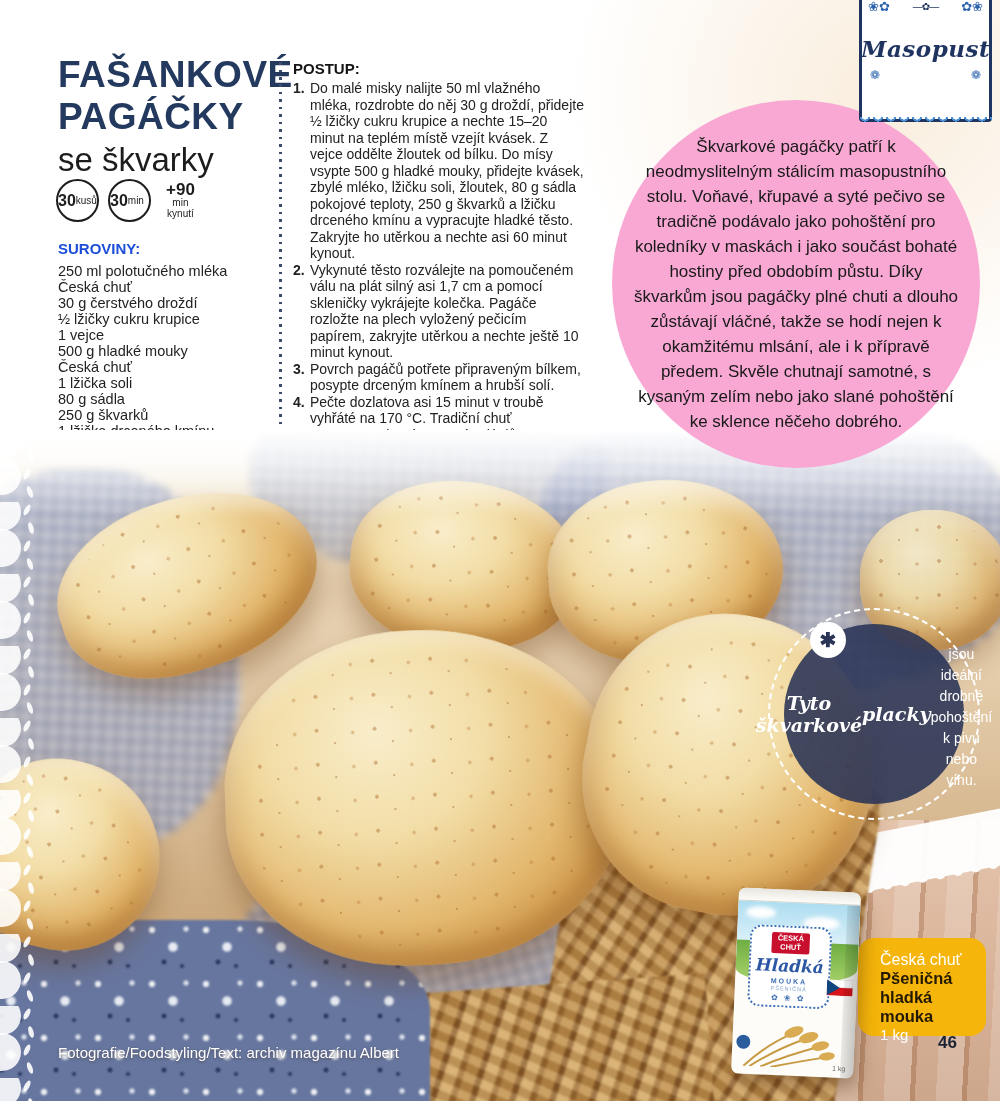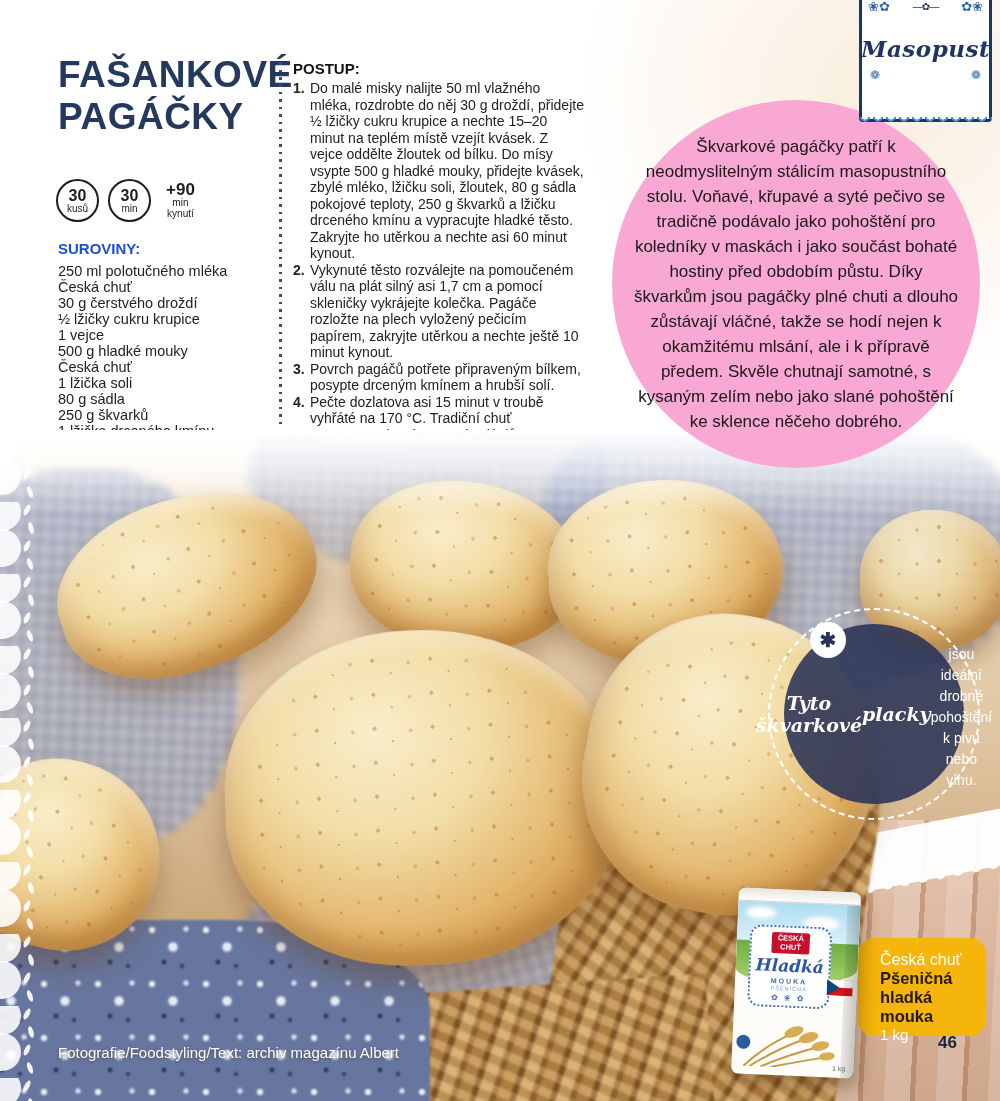--- a/index.html
+++ b/index.html
@@ -15,21 +15,21 @@
     pointer-events:none; }
 
   
   .title-block { position:absolute; left:58px; top:54px; width:230px; }
   .title-line { font-size:37px; font-weight:800; letter-spacing:.5px; color:#24395E; line-height:42px; }
   .subtitle { font-size:33px; font-weight:400; color:#1c1c1c; line-height:40px; margin-top:2px; }
 
   
   .badges { position:absolute; left:56px; top:179px; display:flex; align-items:center; gap:9px; }
   .badge-circle { width:43px; height:43px; border:2px solid #1d1d1d; border-radius:50%;
-    display:flex; flex-direction:column; align-items:center; justify-content:center; background:#fff; }
+    display:flex; flex-direction:row; align-items:center; background:#fff; }
   .badge-circle .v { font-size:16px; font-weight:700; color:#1d1d1d; line-height:15px; }
   .badge-circle .u { font-size:10px; color:#1d1d1d; line-height:11px; }
   .badge-rise { display:flex; flex-direction:column; align-items:center; margin-left:6px; }
   .badge-rise .v { font-size:17px; font-weight:700; color:#1d1d1d; line-height:15px; }
   .badge-rise .u { font-size:10px; color:#1d1d1d; line-height:11px; }
 
   
   .ingredients { position:absolute; left:58px; top:240px; width:215px; }
   .ingredients h3 { font-size:15px; font-weight:800; color:#1d4ed8; margin-bottom:6px; }
   .ingredients ul { list-style:none; }
@@ -163,20 +163,21 @@
 </style>
 </head>
 <body>
 
 <div class="page">
   <div class="bg-tint"></div>
 
   <div class="title-block">
     <div class="title-line">FAŠANKOVÉ</div>
     <div class="title-line">PAGÁČKY</div>
+    <div class="subtitle">se škvarky</div>
   </div>
 
   <div class="badges">
     <div class="badge-circle">
       <span class="v">30</span>
       <span class="u">kusů</span>
     </div>
     <div class="badge-circle">
       <span class="v">30</span>
       <span class="u">min</span>

